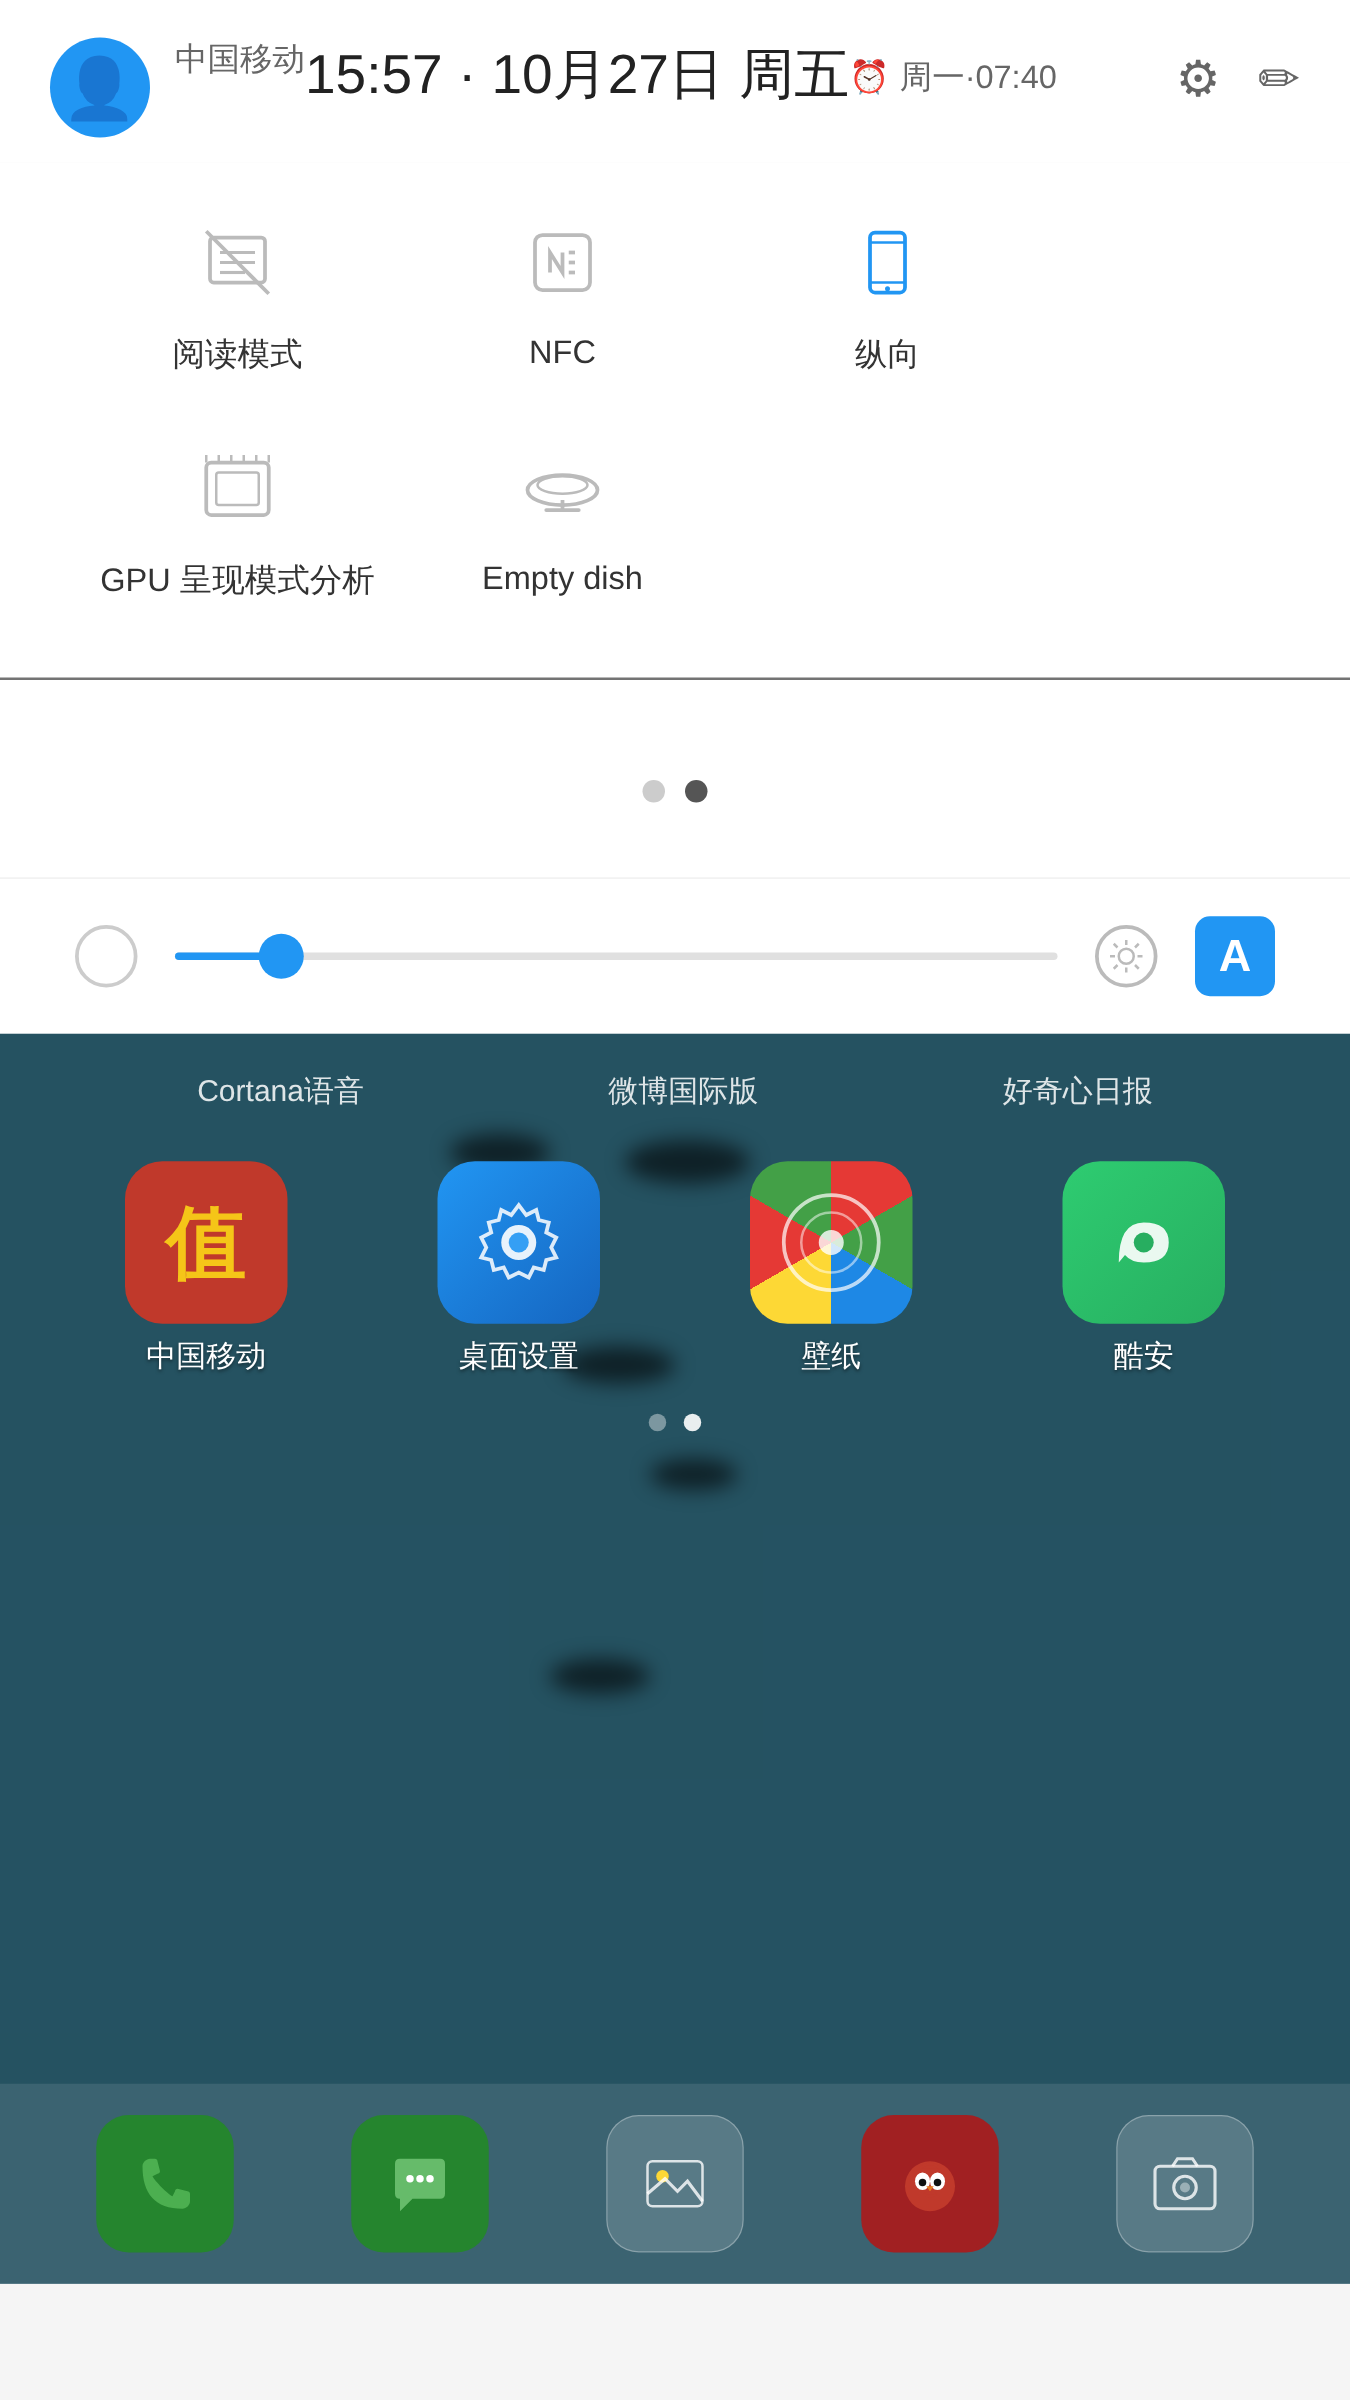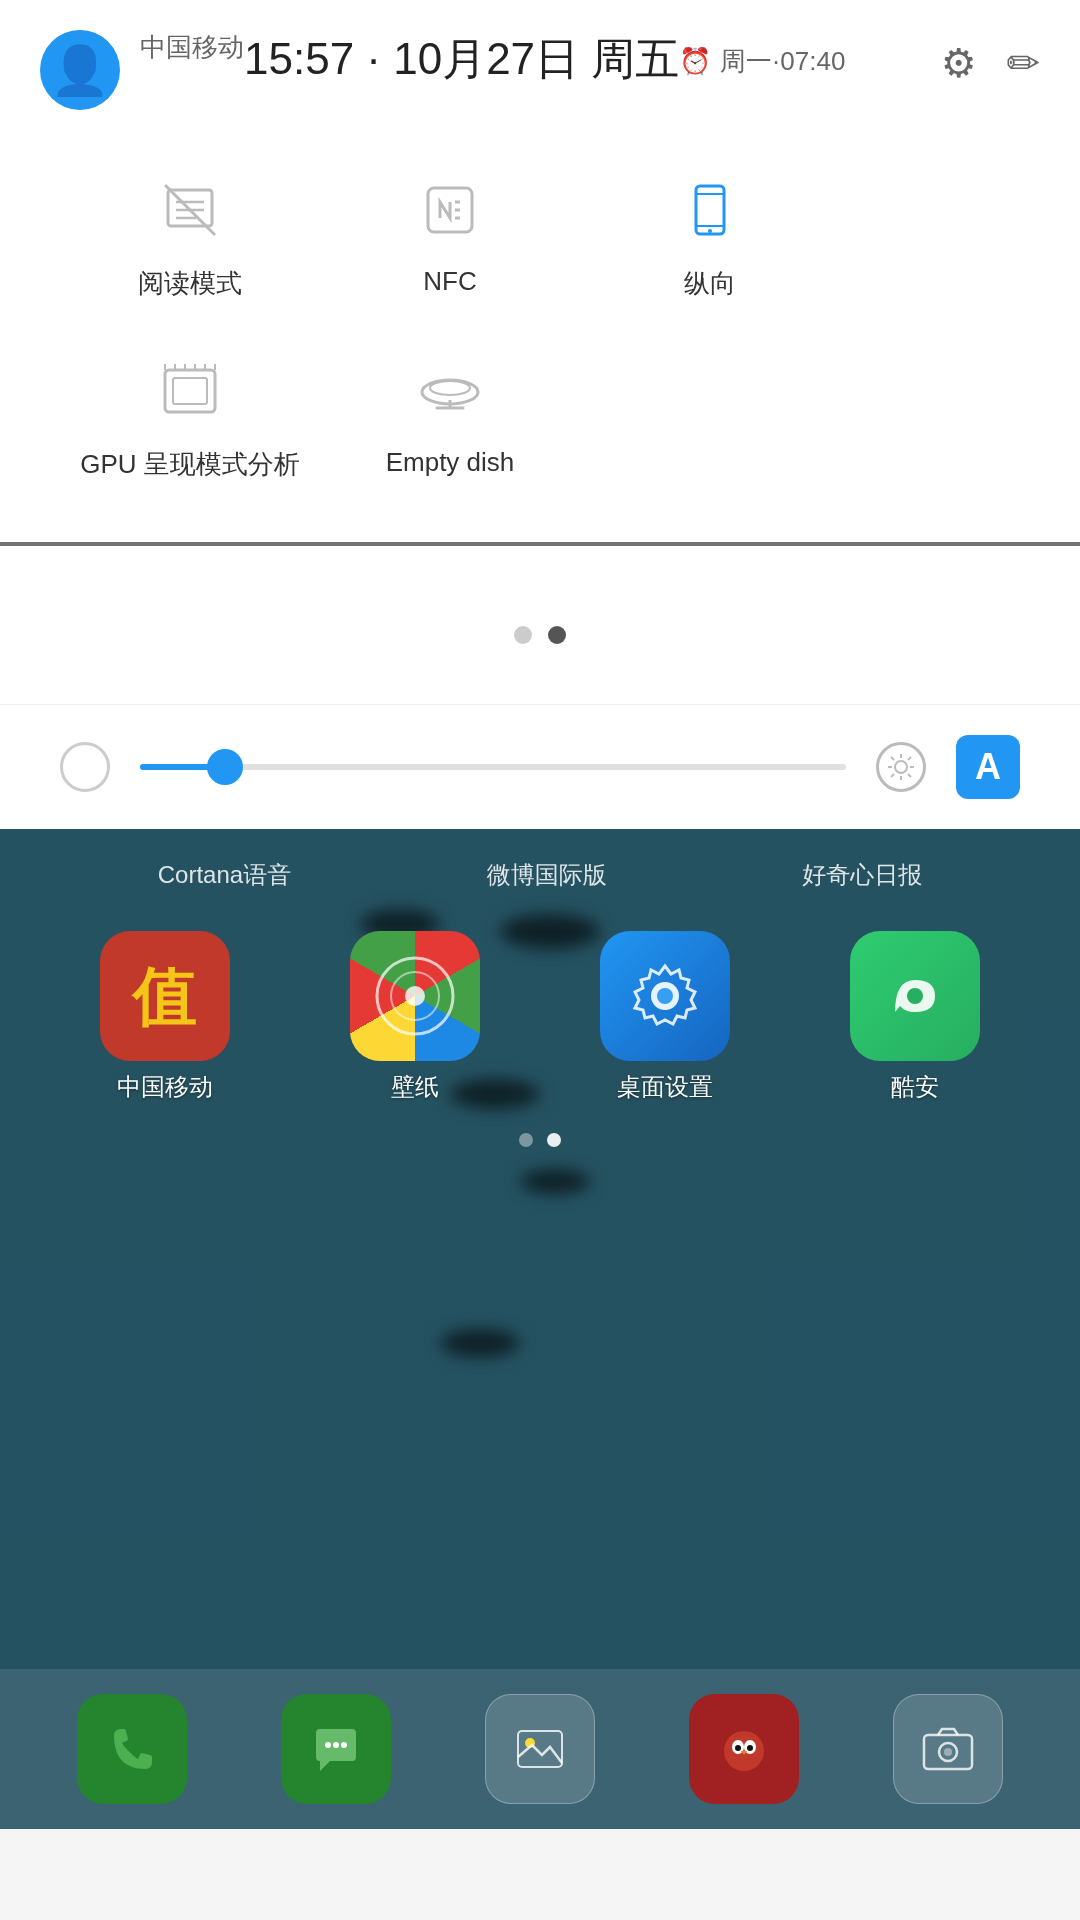--- a/index.html
+++ b/index.html
@@ -68,21 +68,21 @@
     .header-icon-btn {
       color: #666;
       font-size: 40px;
       cursor: pointer;
     }
 
     
     .quick-settings {
       background: #fff;
       padding: 20px 60px 30px 60px;
-      border-bottom: 4px solid #737373;
+      border-bottom: 2px solid #737373;
     }
     .qs-row {
       display: flex;
       justify-content: flex-start;
       gap: 0;
       margin-bottom: 10px;
     }
     .qs-item {
       display: flex;
       flex-direction: column;
@@ -439,39 +439,39 @@
   </div>
 
   <div style="display:flex;justify-content:space-around;padding:0 40px;margin-top:20px;position:relative;z-index:1;">
 
     <div class="app-item">
       <div class="app-icon-wrap" style="background:#c0392b;font-size:64px;font-weight:bold;color:#f5c518;">值</div>
       <span class="app-name">中国移动</span>
     </div>
 
     <div class="app-item">
+      <div class="app-icon-wrap settings-icon">
+        <svg width="80" height="80" viewBox="0 0 80 80">
+          <circle cx="40" cy="40" r="14" fill="white" opacity="0.9"></circle>
+          <circle cx="40" cy="40" r="8" fill="#2196F3" opacity="0.9"></circle>
+          <path d="M40 10 L46 18 L54 14 L56 22 L64 24 L62 32 L70 36 L66 44 L70 52 L62 54 L60 62 L52 60 L48 68 L40 64 L32 68 L28 60 L20 62 L18 54 L10 52 L14 44 L10 36 L18 32 L16 24 L24 22 L26 14 L34 18 Z" fill="none" stroke="white" stroke-width="3" opacity="0.85"></path>
+        </svg>
+      </div>
+      <span class="app-name">桌面设置</span>
+    </div>
+
+    <div class="app-item">
       <div class="app-icon-wrap" style="background:conic-gradient(#e53935 0deg 60deg, #43a047 60deg 120deg, #1e88e5 120deg 180deg, #fdd835 180deg 240deg, #e53935 240deg 300deg, #43a047 300deg 360deg);border-radius:30px;overflow:hidden;">
         <svg width="80" height="80" viewBox="0 0 80 80">
           <circle cx="40" cy="40" r="38" fill="none" stroke="white" stroke-width="3" opacity="0.7"></circle>
           <circle cx="40" cy="40" r="24" fill="none" stroke="white" stroke-width="2" opacity="0.5"></circle>
           <circle cx="40" cy="40" r="10" fill="white" opacity="0.8"></circle>
         </svg>
       </div>
       <span class="app-name">壁纸</span>
-    </div>
-
-    <div class="app-item">
-      <div class="app-icon-wrap settings-icon">
-        <svg width="80" height="80" viewBox="0 0 80 80">
-          <circle cx="40" cy="40" r="14" fill="white" opacity="0.9"></circle>
-          <circle cx="40" cy="40" r="8" fill="#2196F3" opacity="0.9"></circle>
-          <path d="M40 10 L46 18 L54 14 L56 22 L64 24 L62 32 L70 36 L66 44 L70 52 L62 54 L60 62 L52 60 L48 68 L40 64 L32 68 L28 60 L20 62 L18 54 L10 52 L14 44 L10 36 L18 32 L16 24 L24 22 L26 14 L34 18 Z" fill="none" stroke="white" stroke-width="3" opacity="0.85"></path>
-        </svg>
-      </div>
-      <span class="app-name">桌面设置</span>
     </div>
 
     <div class="app-item">
       <div class="app-icon-wrap kuan-icon">
         <svg width="80" height="80" viewBox="0 0 80 80">
           <path d="M20 56 Q20 24 40 24 Q60 24 60 40 Q60 56 40 56 Q30 56 25 50 L20 56Z" fill="white" opacity="0.9"></path>
           <circle cx="40" cy="40" r="8" fill="#27ae60"></circle>
         </svg>
       </div>
       <span class="app-name">酷安</span>

